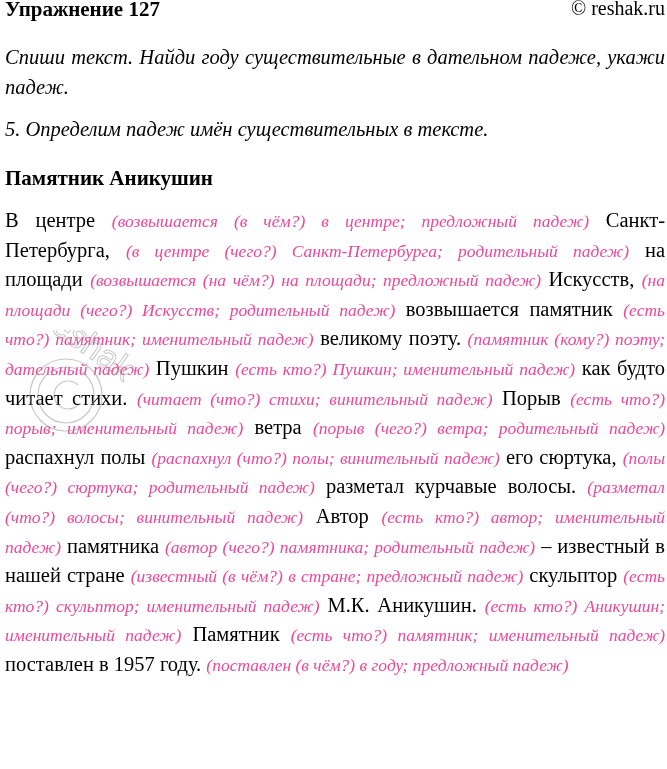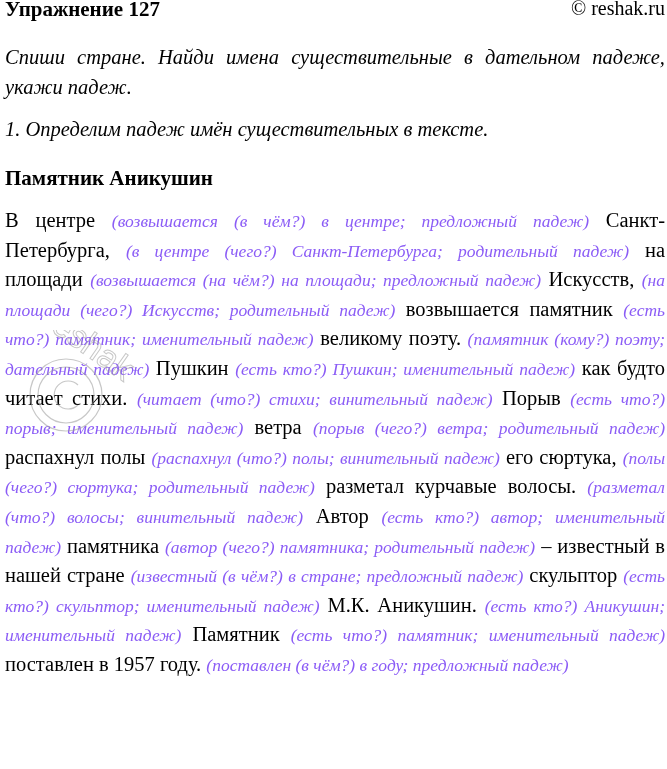--- a/index.html
+++ b/index.html
@@ -8,34 +8,34 @@
   .header { position:absolute; left:5px; right:2px; top:-3px; height:26px;
             display:flex; justify-content:space-between; align-items:flex-start; }
   .ex-title { font-weight:bold; font-size:21px; }
   .site { font-size:20px; }
   .task { position:absolute; left:5px; right:2px; top:42px; font-style:italic;
           font-size:20.5px; line-height:30px; text-align:justify; }
   .step { position:absolute; left:5px; top:118px; font-style:italic; font-size:20.5px; }
   .text-title { position:absolute; left:5px; top:166px; font-weight:bold; font-size:21px; }
   .body-text { position:absolute; left:5px; right:2px; top:206px; font-size:20.5px;
                line-height:28.6px; text-align:justify; }
-  .ann { font-style:italic; color:#8b5cf6; font-size:17.5px; }
+  .ann { font-style:italic; color:#ec4899; font-size:17.5px; }
   .wm { position:absolute; left:6px; top:330px; width:170px; height:110px; pointer-events:none;
         opacity:0.55; }
 </style>
 </head>
 <body>
 
 <div class="header">
   <span class="ex-title">Упражнение 127</span>
   <span class="site">© reshak.ru</span>
 </div>
 
-<div class="task">Спиши стране. Найди имена существительные в дательном падеже, укажи падеж.</div>
-<div class="step">1. Определим падеж имён существительных в тексте.</div>
+<div class="task">Спиши текст. Найди году существительные в дательном падеже, укажи падеж.</div>
+<div class="step">5. Определим падеж имён существительных в тексте.</div>
 <div class="text-title">Памятник Аникушин</div>
 
 <div class="body-text" id="body-text"><span>В центре </span><span class="ann">(возвышается (в чём?) в центре; предложный падеж)</span><span> Санкт-Петербурга, </span><span class="ann">(в центре (чего?) Санкт-Петербурга; родительный падеж)</span><span> на площади </span><span class="ann">(возвышается (на чём?) на площади; предложный падеж)</span><span> Искусств, </span><span class="ann">(на площади (чего?) Искусств; родительный падеж)</span><span> возвышается памятник </span><span class="ann">(есть что?) памятник; именительный падеж)</span><span> великому поэту. </span><span class="ann">(памятник (кому?) поэту; дательный падеж)</span><span> Пушкин </span><span class="ann">(есть кто?) Пушкин; именительный падеж)</span><span> как будто читает стихи. </span><span class="ann">(читает (что?) стихи; винительный падеж)</span><span> Порыв </span><span class="ann">(есть что?) порыв; именительный падеж)</span><span> ветра </span><span class="ann">(порыв (чего?) ветра; родительный падеж)</span><span> распахнул полы </span><span class="ann">(распахнул (что?) полы; винительный падеж)</span><span> его сюртука, </span><span class="ann">(полы (чего?) сюртука; родительный падеж)</span><span> разметал курчавые волосы. </span><span class="ann">(разметал (что?) волосы; винительный падеж)</span><span> Автор </span><span class="ann">(есть кто?) автор; именительный падеж)</span><span> памятника </span><span class="ann">(автор (чего?) памятника; родительный падеж)</span><span> – известный в нашей стране </span><span class="ann">(известный (в чём?) в стране; предложный падеж)</span><span> скульптор </span><span class="ann">(есть кто?) скульптор; именительный падеж)</span><span> М.К. Аникушин. </span><span class="ann">(есть кто?) Аникушин; именительный падеж)</span><span> Памятник </span><span class="ann">(есть что?) памятник; именительный падеж)</span><span> поставлен в 1957 году. </span><span class="ann">(поставлен (в чём?) в году; предложный падеж)</span></div>
 
 <svg class="wm" viewBox="0 0 170 110">
   <g fill="none" stroke="#9a9a9a" stroke-width="1.2">
     <circle cx="60" cy="65" r="36"></circle>
     <circle cx="60" cy="65" r="28"></circle>
     <path d="M72 55 A14 14 0 1 0 72 75"></path>
   </g>

